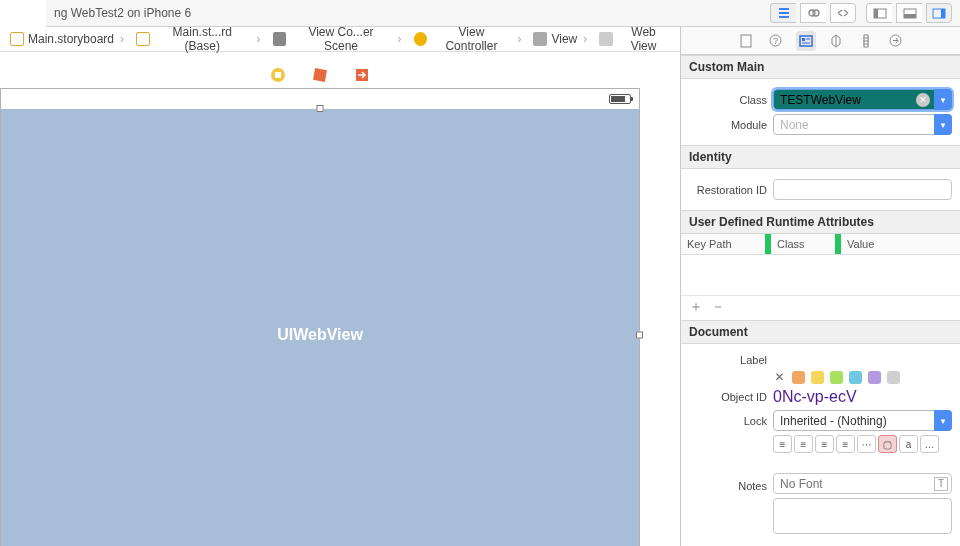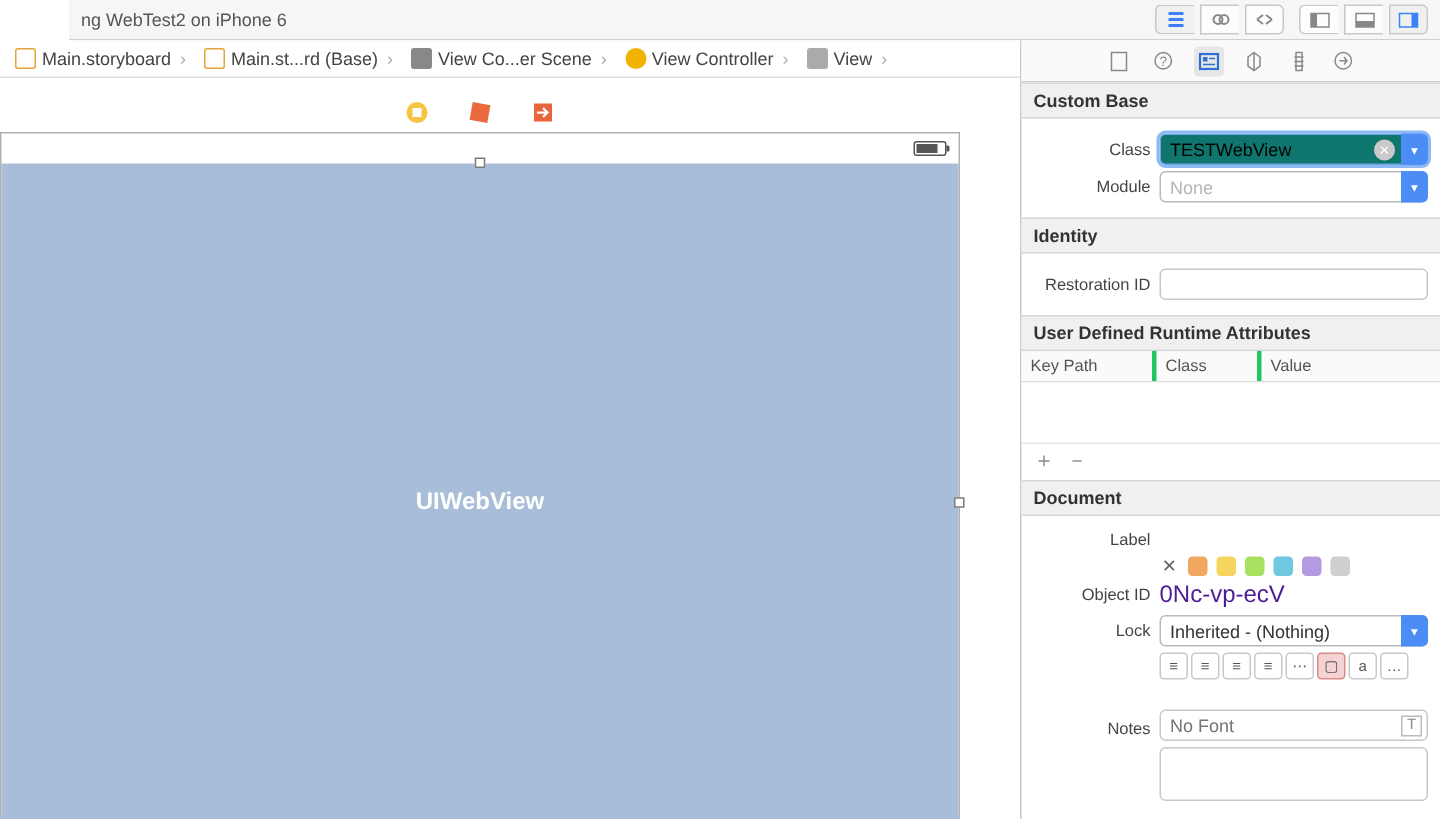--- a/index.html
+++ b/index.html
@@ -63,21 +63,21 @@
 .combo .clear { position: absolute; right: 22px; top: 50%; transform: translateY(-50%); width: 14px; height: 14px; border-radius: 50%; background: #c9c9c9; color: #fff; font-size: 9px; display: flex; align-items: center; justify-content: center; }
 .combo .arrow, .select .arrow { position: absolute; right: 0; top: 0; bottom: 0; width: 18px; background: #4b8cf5; border-radius: 0 4px 4px 0; display: flex; align-items: center; justify-content: center; color: #fff; font-size: 9px; }
 .select { position: relative; }
 .select .val { display: block; width: 100%; height: 21px; padding: 2px 22px 2px 6px; font-size: 12px; border: 1px solid #b9b9b9; border-radius: 4px; background: #fff; color: #333; line-height: 17px; }
 .select .val.placeholder { color: #b5b5b5; }
 .textin { width: 100%; height: 21px; padding: 2px 6px; font-size: 12px; border: 1px solid #c8c8c8; border-radius: 4px; background: #fff; }
 .textin::placeholder { color: #b5b5b5; }
 
 
 .rt-head { display: flex; border-bottom: 1px solid #ddd; font-size: 11px; color: #555; background: #fafafa; }
-.rt-head div { padding: 4px 6px; border-right: 3px solid #22c55e; }
+.rt-head div { padding: 4px 6px; border-right: 6px solid #22c55e; }
 .rt-body { height: 40px; background: #fff; }
 .rt-btns { display: flex; gap: 8px; padding: 2px 8px 4px; color: #888; font-size: 14px; border-top: 1px solid #e6e6e6; }
 
 
 .swatches { display: flex; gap: 6px; align-items: center; }
 .swatch { width: 13px; height: 13px; border-radius: 3px; }
 .sw-x { font-size: 12px; color: #666; width: 13px; text-align: center; }
 
 
 .fmt { display: flex; gap: 2px; }
@@ -159,20 +159,24 @@
         </span>
       <span class="crumb">
           <span class="ico circle"></span>
           <span>View Controller</span>
           <span class="sep">›</span>
         </span>
       <span class="crumb">
           <span class="ico view"></span>
           <span>View</span>
           <span class="sep">›</span>
+        </span>
+      <span class="crumb">
+          <span class="ico globe"></span>
+          <span>Web View</span>
         </span>
     </div>
 
     <div style="position:relative; height:calc(100% - 25px);">
       <div class="device-toolbar">
         <span class="ib">
             <svg width="16" height="16">
               <circle cx="8" cy="8" r="7" fill="#f5c542"></circle>
               <rect x="5" y="5" width="6" height="6" fill="#fff"></rect>
             </svg>
@@ -241,21 +245,21 @@
           </svg>
         </div>
       <div class="insp-tab">
           <svg width="13" height="13">
             <circle cx="6.5" cy="6.5" r="5.5" fill="none" stroke="#888"></circle>
             <path d="M4 6.5 L9 6.5 M7 4 L9 6.5 L7 9" fill="none" stroke="#888"></path>
           </svg>
         </div>
     </div>
 
-    <div class="section-header">Custom Base</div>
+    <div class="section-header">Custom Main</div>
     <div class="section-body">
       <div class="row">
         <span class="lbl">Class</span>
         <div class="ctl combo focused">
           <input type="text" value="TESTWebView" style="">
           <span class="clear">✕</span>
           <span class="arrow">▾</span>
         </div>
       </div>
       <div class="row">

